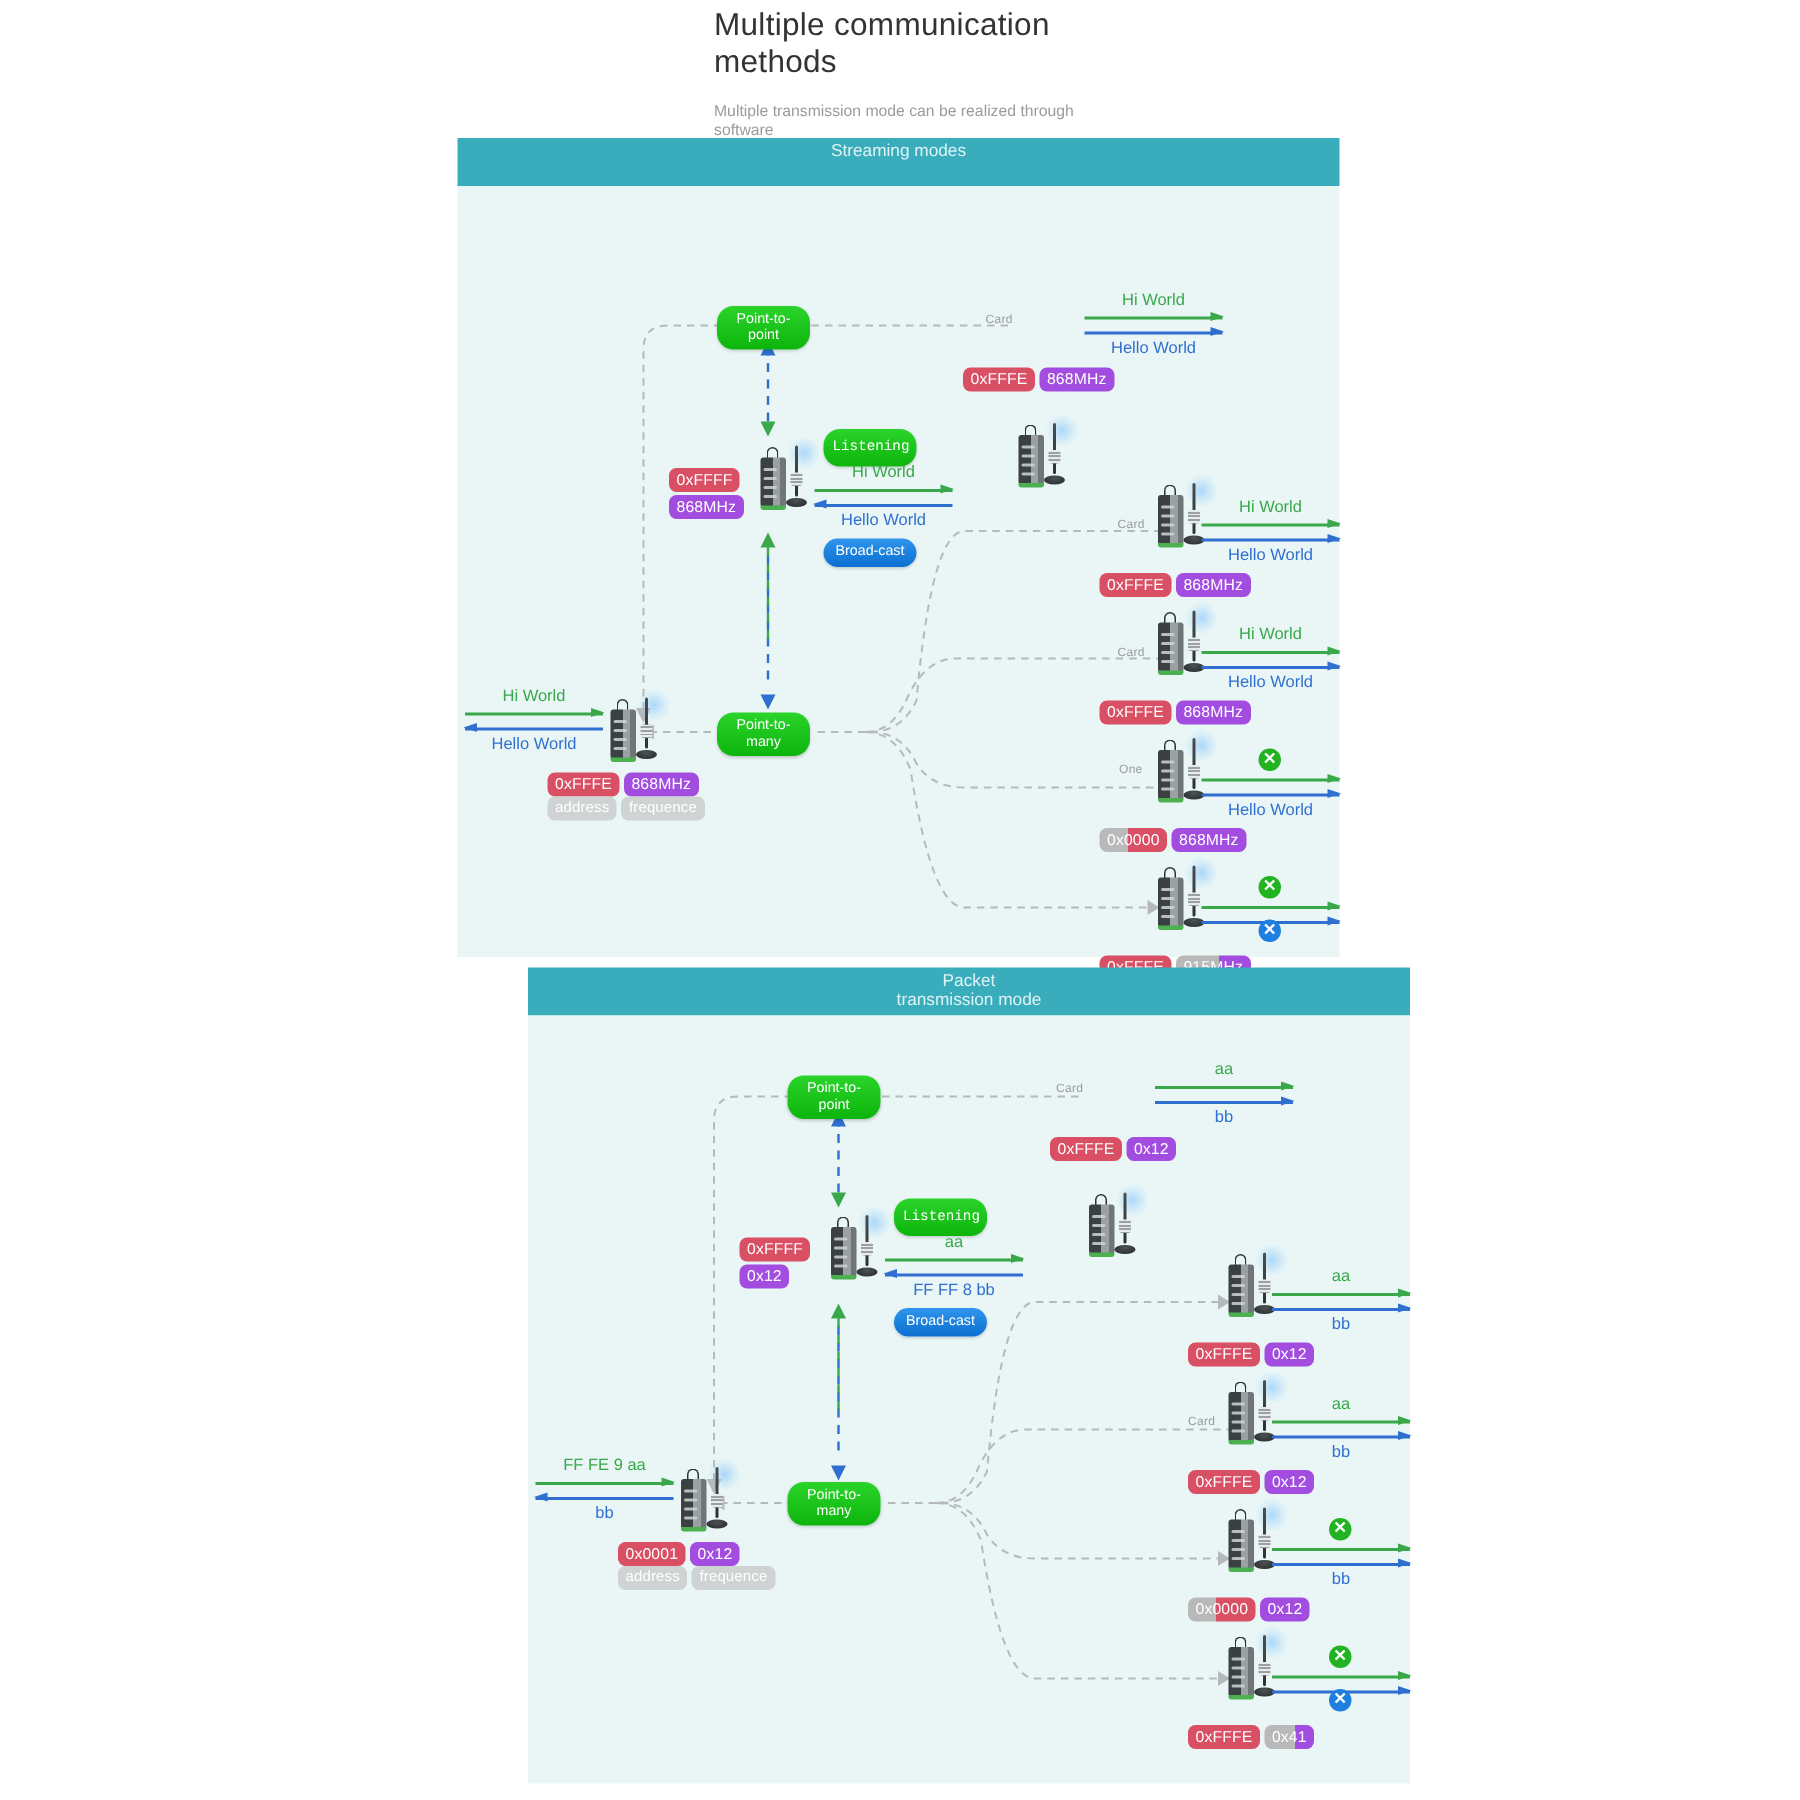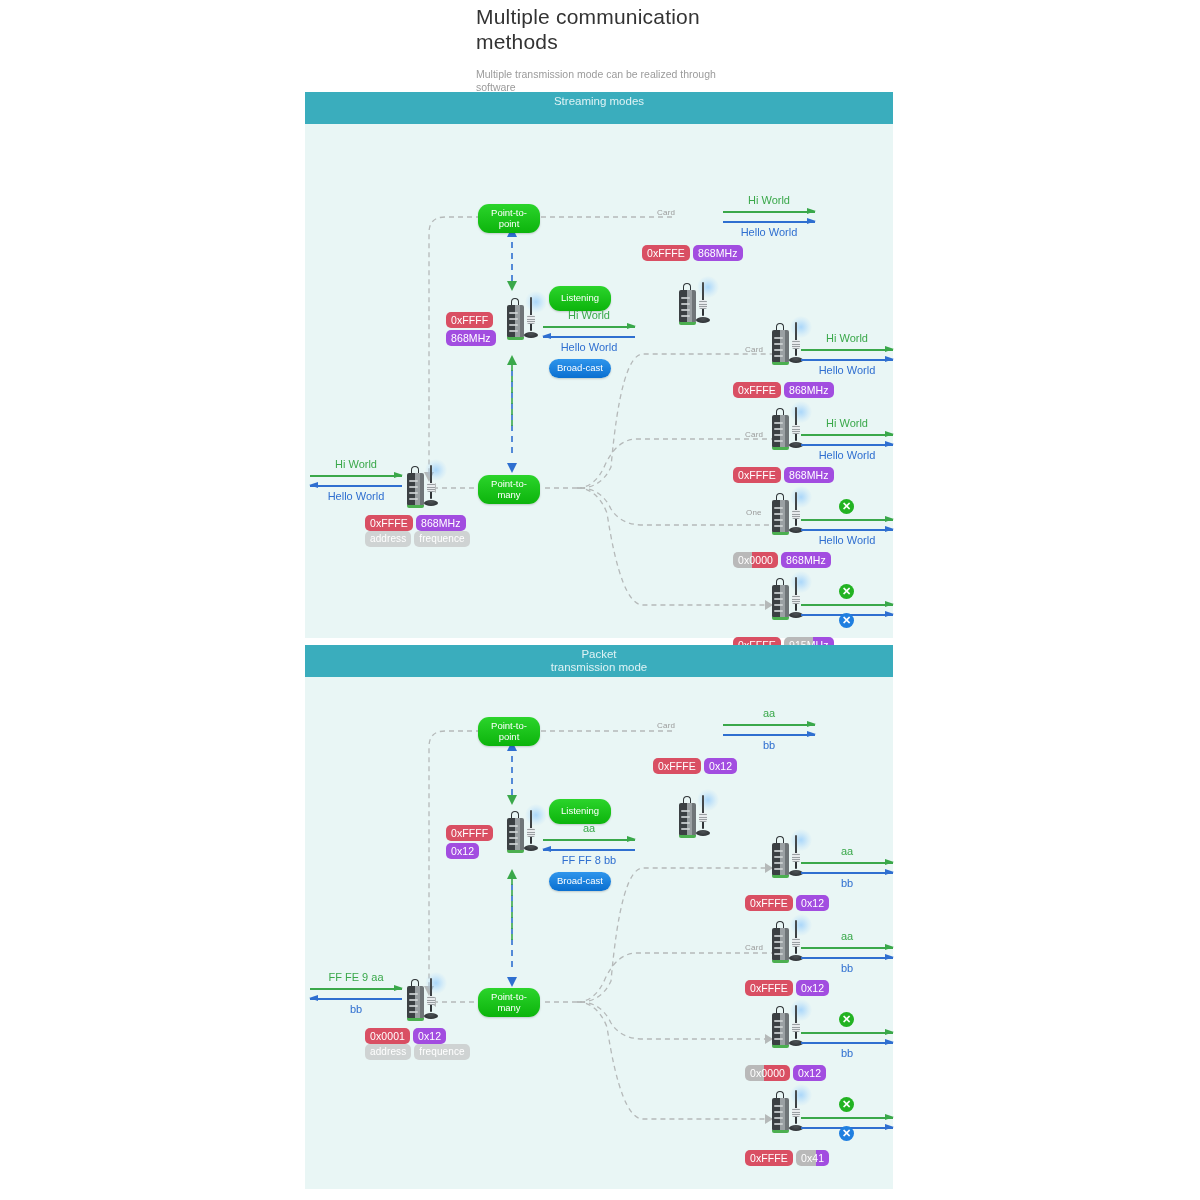--- a/index.html
+++ b/index.html
@@ -20,21 +20,21 @@
     letter-spacing:.2px; max-width:230px;
   }
   .page-sub {
     margin-top:14px; font-size:10.5px; line-height:13px; color:#9b9b9b;
     max-width:245px;
   }
 
   
   .panel { position:absolute; left:305px; width:588px; }
   #panel-stream { top:92px; }
-  #panel-packet { top:645px; }
+  #panel-packet { top:645px;margin-left:47px; }
   .panel-head {
     background:#3aadbd; height:32px; position:relative;
   }
   .panel-head-label {
     position:absolute; left:50%; transform:translateX(-50%);
     top:50%; margin-top:-13px;
     width:100px; text-align:center;
     color:#dff3f5; font-size:11.5px; line-height:13px;
   }
   .panel-body { background:#e9f6f5; position:relative; }
@@ -43,21 +43,21 @@
 
   
   .pill {
     position:absolute; border-radius:11px; color:#fff;
     font-size:9.5px; line-height:10.5px; text-align:center;
     padding:4px 6px; width:62px;
     box-shadow:0 1px 2px rgba(0,0,0,.18);
   }
   .pill.green { background:#16c216; background:linear-gradient(180deg,#2bd42b,#0cb40c); }
   .pill.blue  { background:#1481e0; background:linear-gradient(180deg,#2f95ec,#0a6fd0); }
-  .pill.one   { padding-top:7px; padding-bottom:7px; }
+  .pill.one   { padding-top:7px; padding-bottom:7px;font-family:Liberation Mono, monospace; }
 
   
   .badges { position:absolute; display:flex; gap:3px; white-space:nowrap; }
   .badge {
     border-radius:5px; color:#fff; font-size:10.5px; line-height:12px;
     padding:2px 5px; letter-spacing:.1px;
   }
   .b-red    { background:#d94f63; }
   .b-purple { background:#a24de0; }
   .b-split-gray-red { background:linear-gradient(90deg,#b9b9b9 0 42%, #d94f63 42% 100%); }

